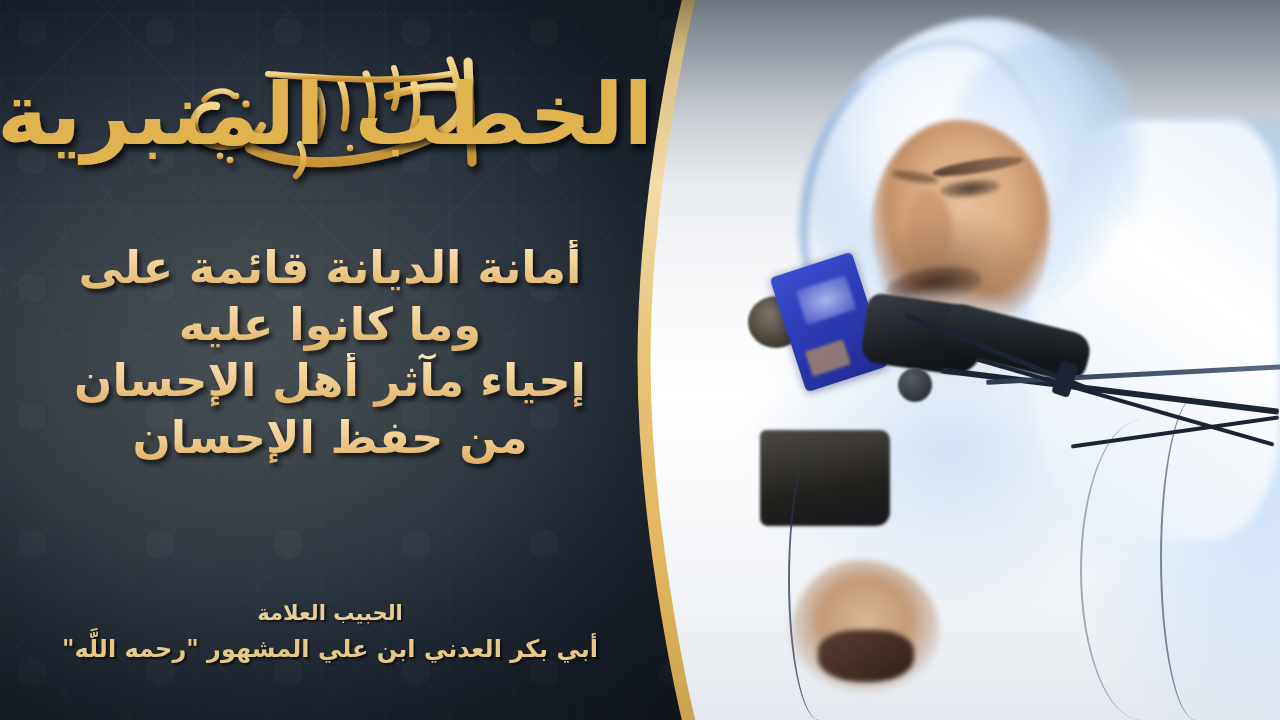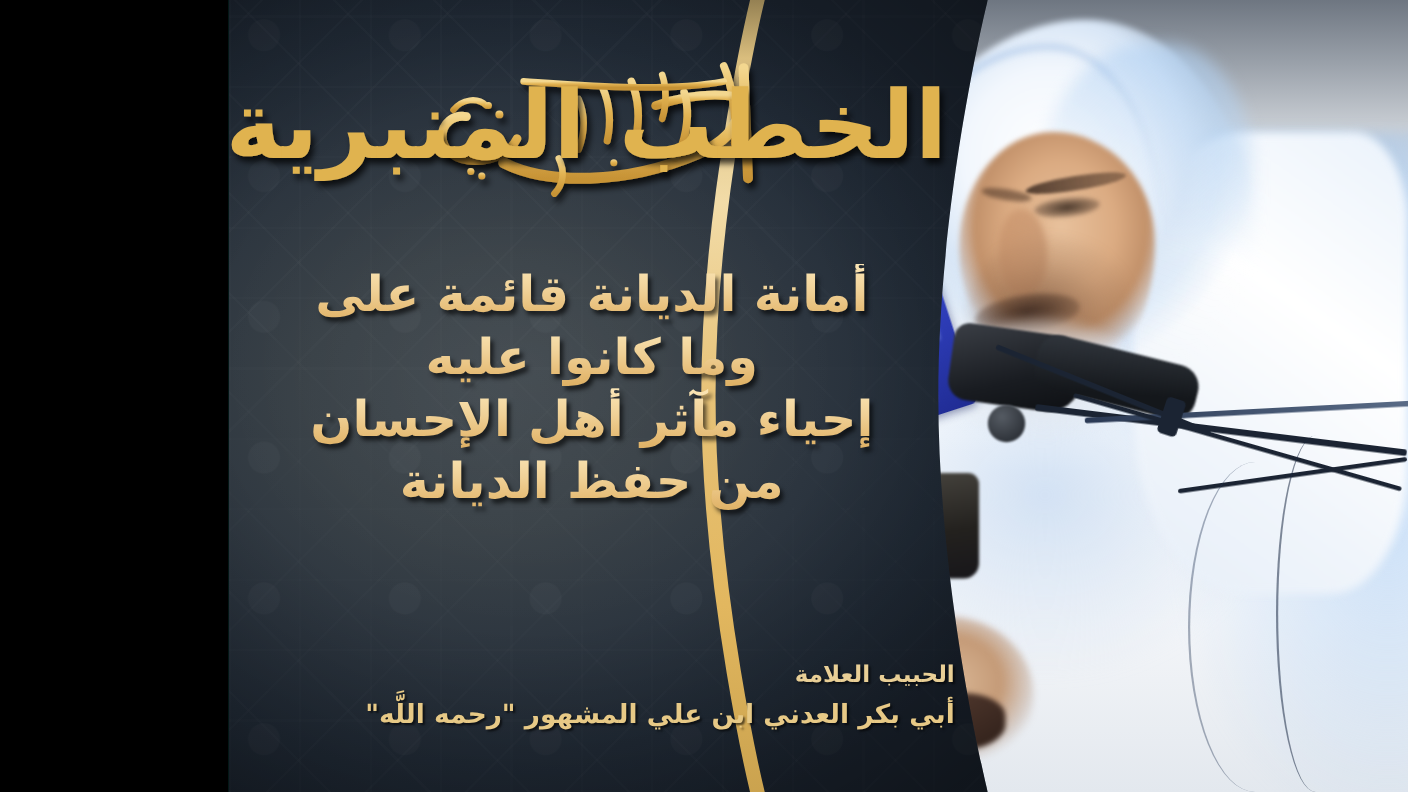--- a/index.html
+++ b/index.html
@@ -2,23 +2,23 @@
 <html lang="ar" dir="rtl"><head>
 <meta charset="utf-8">
 <title>الخطب المنبرية</title>
 <style>
   html,body{margin:0;padding:0;background:#000;}
   body{
     font-family:"DejaVu Sans","Liberation Sans",sans-serif;
   }
   #stage{
     position:relative;
-    width:1072px;height:720px;
+    width:1280px;height:720px;
     overflow:hidden;
-    background:#0f766e;
+    background:#4d7c0f;
   }
 
   
   .photo-panel{
     position:absolute;
     top:0;right:0;
     width:640px;height:720px;
     overflow:hidden;
     background:#f2f4f7;
   }
@@ -335,20 +335,21 @@
     -webkit-text-fill-color:transparent;
     filter:drop-shadow(3px 4px 2px rgba(0,0,0,.62));
     white-space:nowrap;
   }
 
   
   .attrib{
     position:absolute;
     left:0;top:598px;
     width:660px;
+    text-align:center;
     direction:rtl;
   }
   .attrib .a1{
     display:block;
     font-size:21px;
     font-weight:700;
     color:#e9cf96;
     line-height:1.5;
     text-shadow:2px 2px 2px rgba(0,0,0,.6);
   }
@@ -466,21 +467,21 @@
         <circle cx="256" cy="100" r="3.2" fill="url(#logoGrad)"></circle>
       </g>
       <text class="logo-text" x="175" y="100" text-anchor="middle" direction="rtl" fill="url(#logoGrad)" filter="url(#logoShadow)">الخطب المنبرية</text>
     </svg>
   </div>
 
   <div class="headline">
     <span class="ln">أمانة الديانة قائمة على</span>
     <span class="ln">وما كانوا عليه</span>
     <span class="ln">إحياء مآثر أهل الإحسان</span>
-    <span class="ln">من حفظ الديانة</span>
+    <span class="ln">من حفظ الإحسان</span>
   </div>
 
   <div class="attrib">
     <span class="a1">الحبيب العلامة</span>
     <span class="a2">أبي بكر العدني ابن علي المشهور "رحمه اللَّه"</span>
   </div>
 
 </div>
 
 </body></html>

